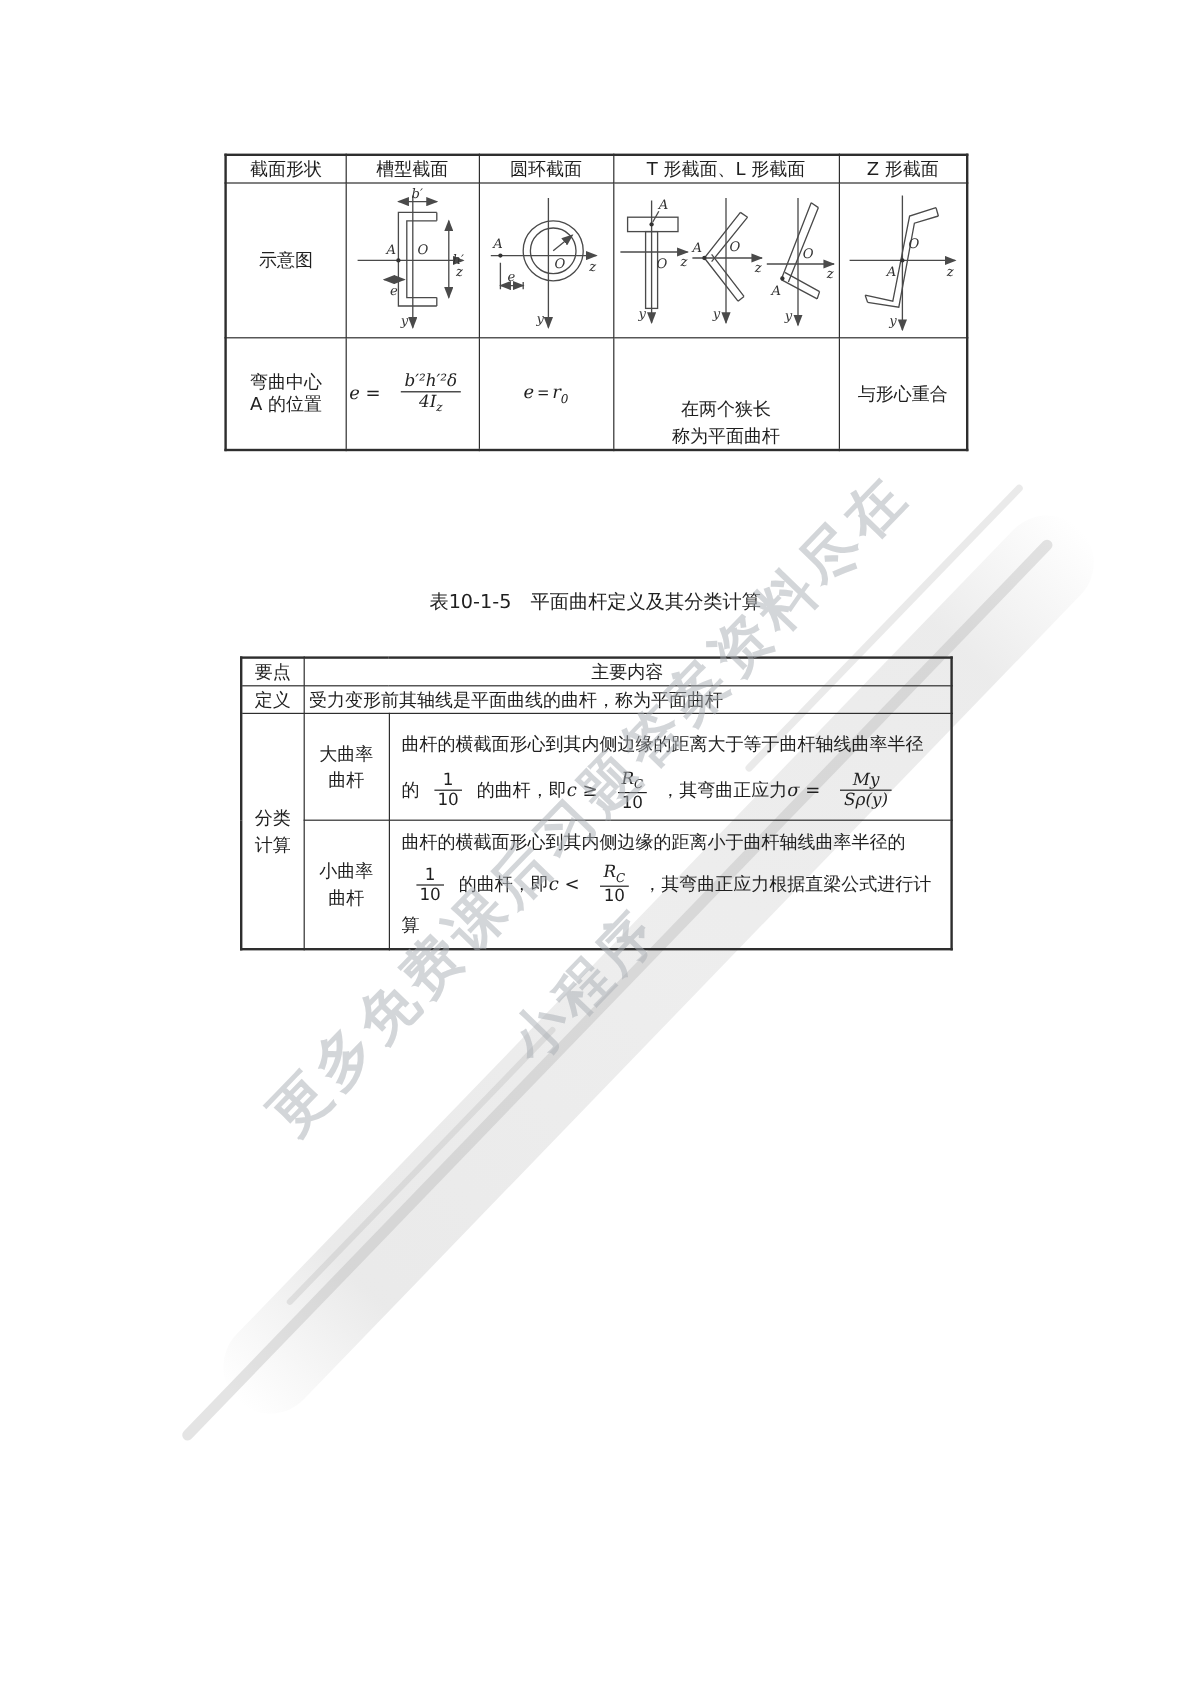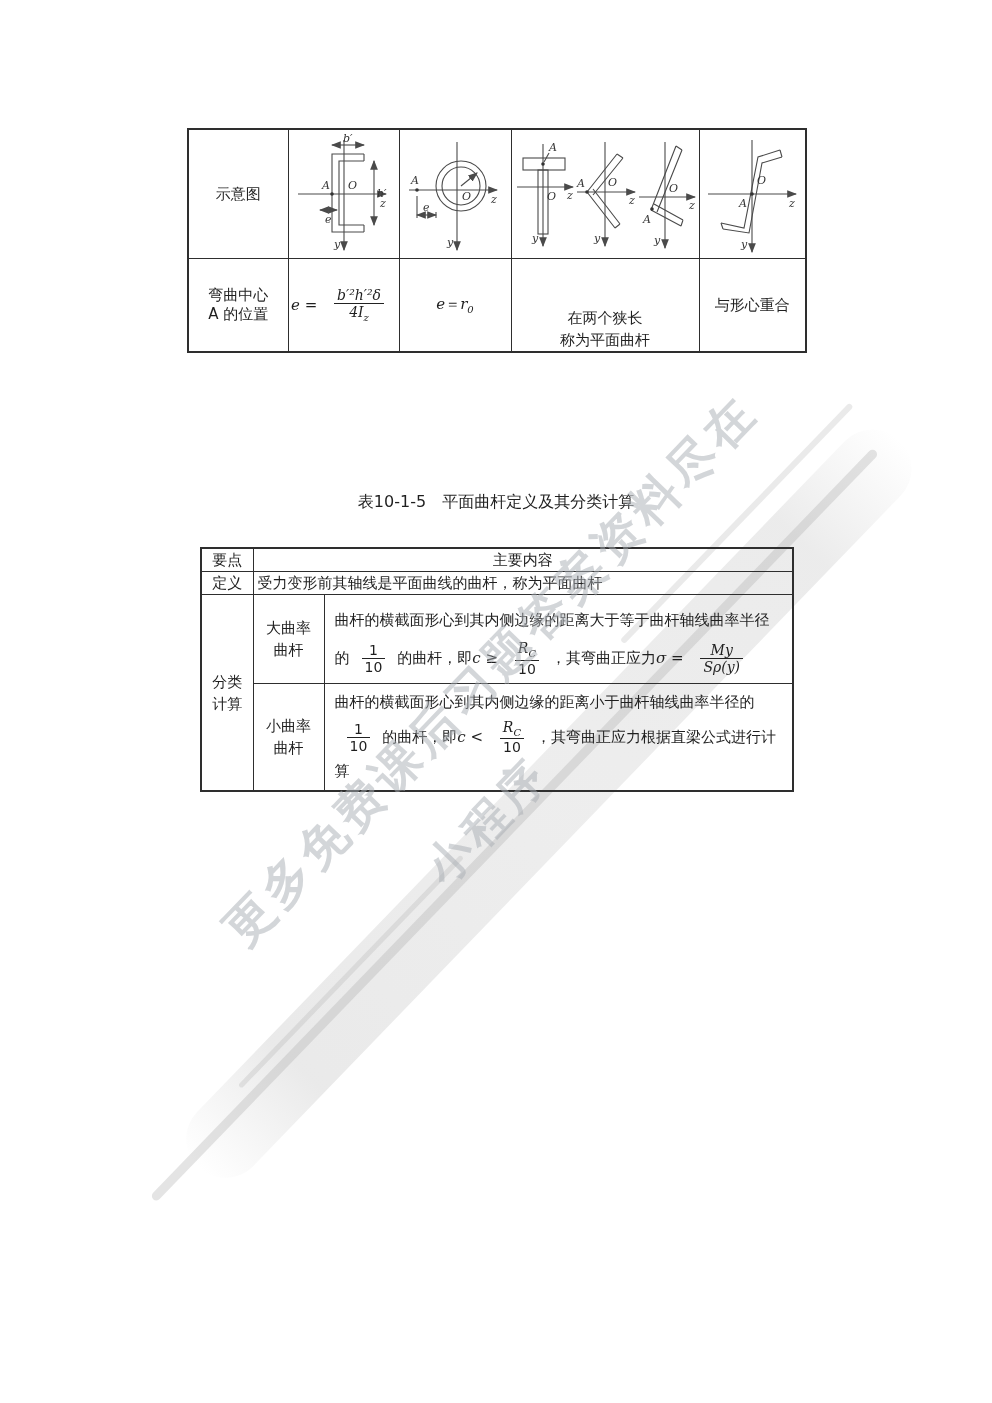--- a/index.html
+++ b/index.html
@@ -88,20 +88,27 @@
 
     <table class="t1">
       <colgroup>
         <col style="width:100px">
           <col style="width:111px">
           <col style="width:112px">
         <col style="width:188px">
           <col style="width:107px">
       </colgroup>
       <tbody>
+          <tr class="hrow">
+        <th>截面形状</th>
+        <th>槽型截面</th>
+        <th>圆环截面</th>
+        <th>T 形截面、L 形截面</th>
+        <th>Z 形截面</th>
+      </tr>
       <tr class="drow">
         <td>示意图</td>
 
         <td>
           <svg class="dg" width="104" height="124" viewBox="0 0 104 124">
             <line x1="6" y1="62" x2="94" y2="62" marker-end="url(#ahE)"></line>
             <line x1="52" y1="8" x2="52" y2="118" marker-end="url(#ahE)"></line>
             <path d="M72,22 L40,22 L40,100 L72,100"></path>
             <path d="M72,29 L47,29 L47,93 L72,93"></path>
             <line x1="72" y1="22" x2="72" y2="29"></line>

